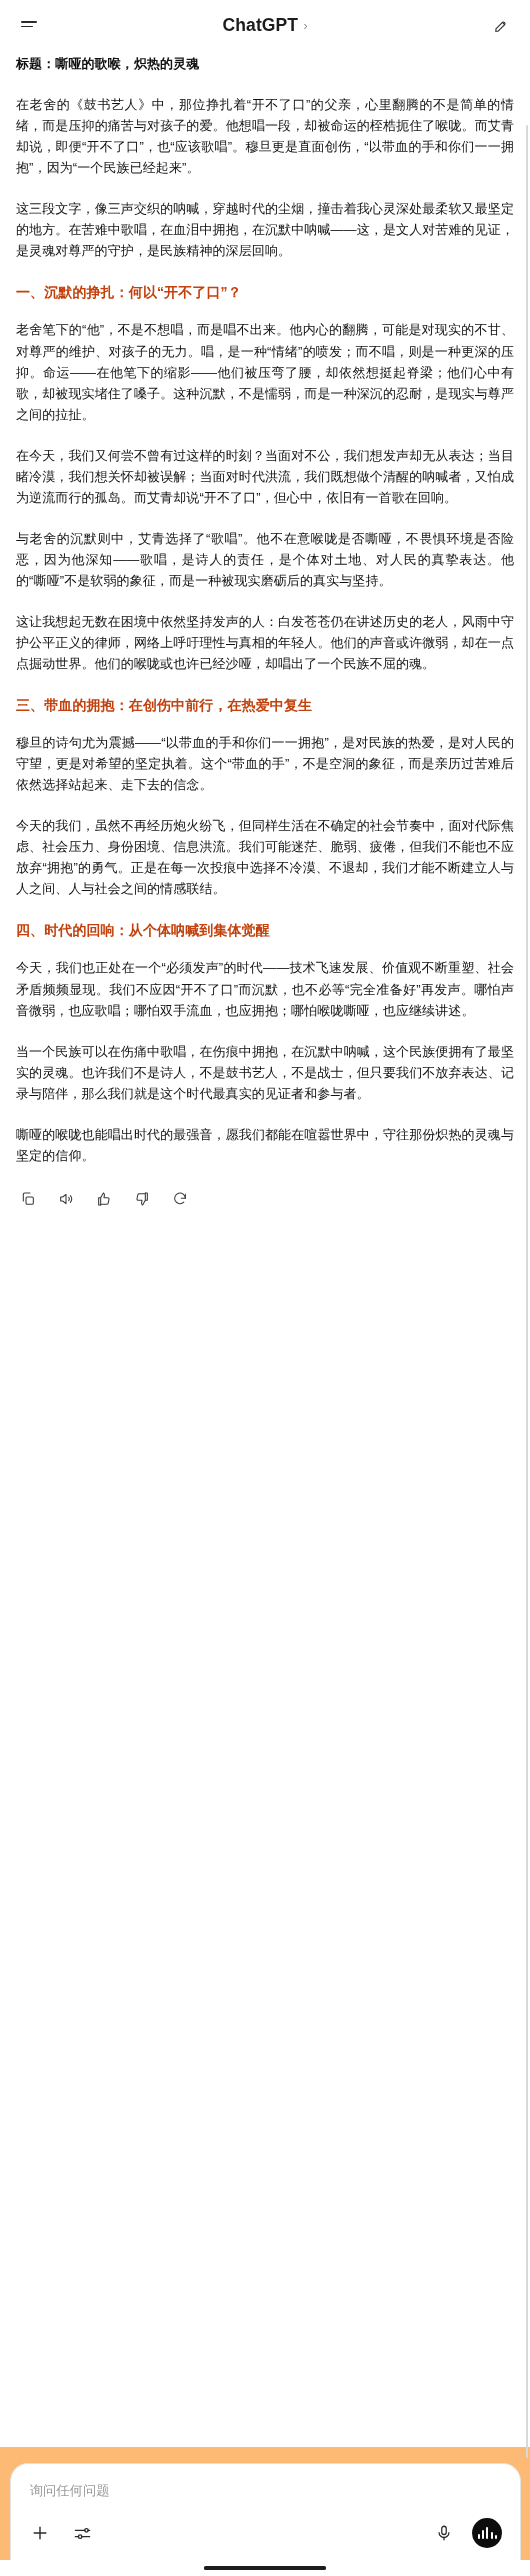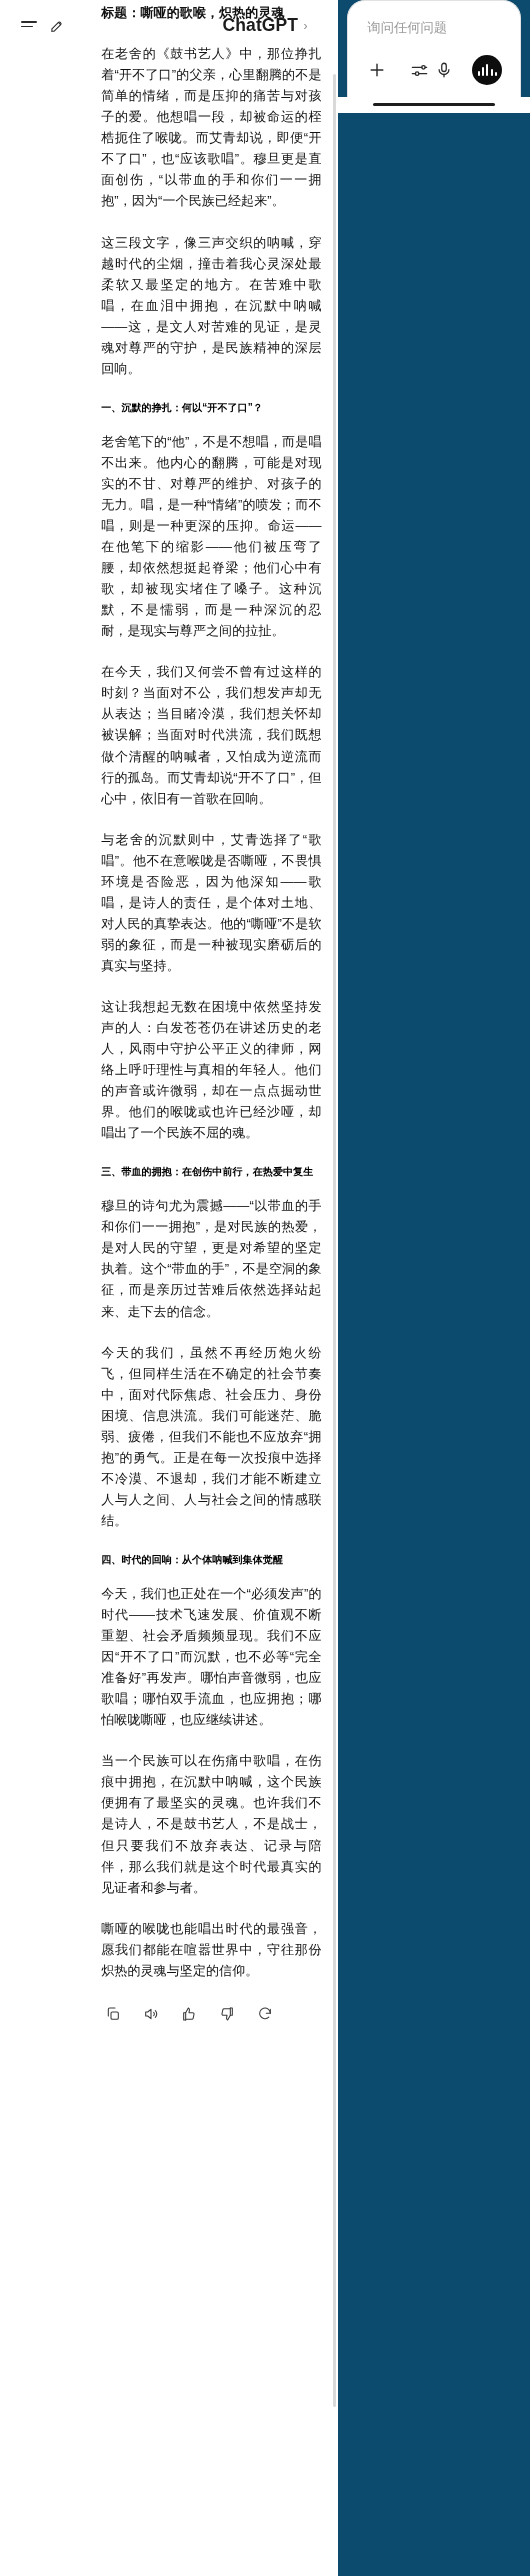--- a/index.html
+++ b/index.html
@@ -8,21 +8,21 @@
     width: 530px;
     background: #ffffff;
     font-family: "Liberation Sans", sans-serif;
     color: #0d0d0d;
   }
   .app {
     width: 530px;
     min-height: 2576px;
     position: relative;
     display: flex;
-    flex-direction: row;
+    flex-direction: column;
     background: #ffffff;
   }
   
   .topbar {
     height: 51px;
     flex: 0 0 51px;
     display: flex;
     align-items: center;
     justify-content: space-between;
     padding: 0 15px;
@@ -81,46 +81,46 @@
   }
   .msg {
     font-size: 13px;
     line-height: 1.62;
     color: #121212;
     letter-spacing: 0.1px;
   }
   .msg p { margin: 0 0 20px 0; text-align: justify; }
   .msg h3 {
     margin: 21px 0 16px 0;
-    font-size: 10px;
+    font-size: 14px;
     font-weight: 700;
     line-height: 1.5;
-    color: #000000;
+    color: #c2410c;
   }
   .msg .lead-line { margin-bottom: 20px; font-weight: 700; }
 
   
   .actions {
     display: flex;
     align-items: center;
     gap: 18px;
     padding: 3.2px 2.1px 18px 2.1px;
   }
   .act {
     width: 20px; height: 20px;
     display: flex; align-items: center; justify-content: center;
     cursor: pointer;
   }
   .act svg { display: block; }
 
   
   .composer-wrap {
     flex: 0 0 auto;
-    padding: 0 0 0 0;
-    background: #0c4a6e;
+    padding: 16px 0 0 0;
+    background: #fdba74;
   }
   .composer {
     margin: 0 9.5px;
     border: 0.5px solid #e2e2e2;
     border-bottom: none;
     border-radius: 18px 18px 0 0;
     padding: 16px 16px 8.5px 16px;
     background: #ffffff;
     box-shadow: 0 -0.5px 0 rgba(0,0,0,0.02);
   }

